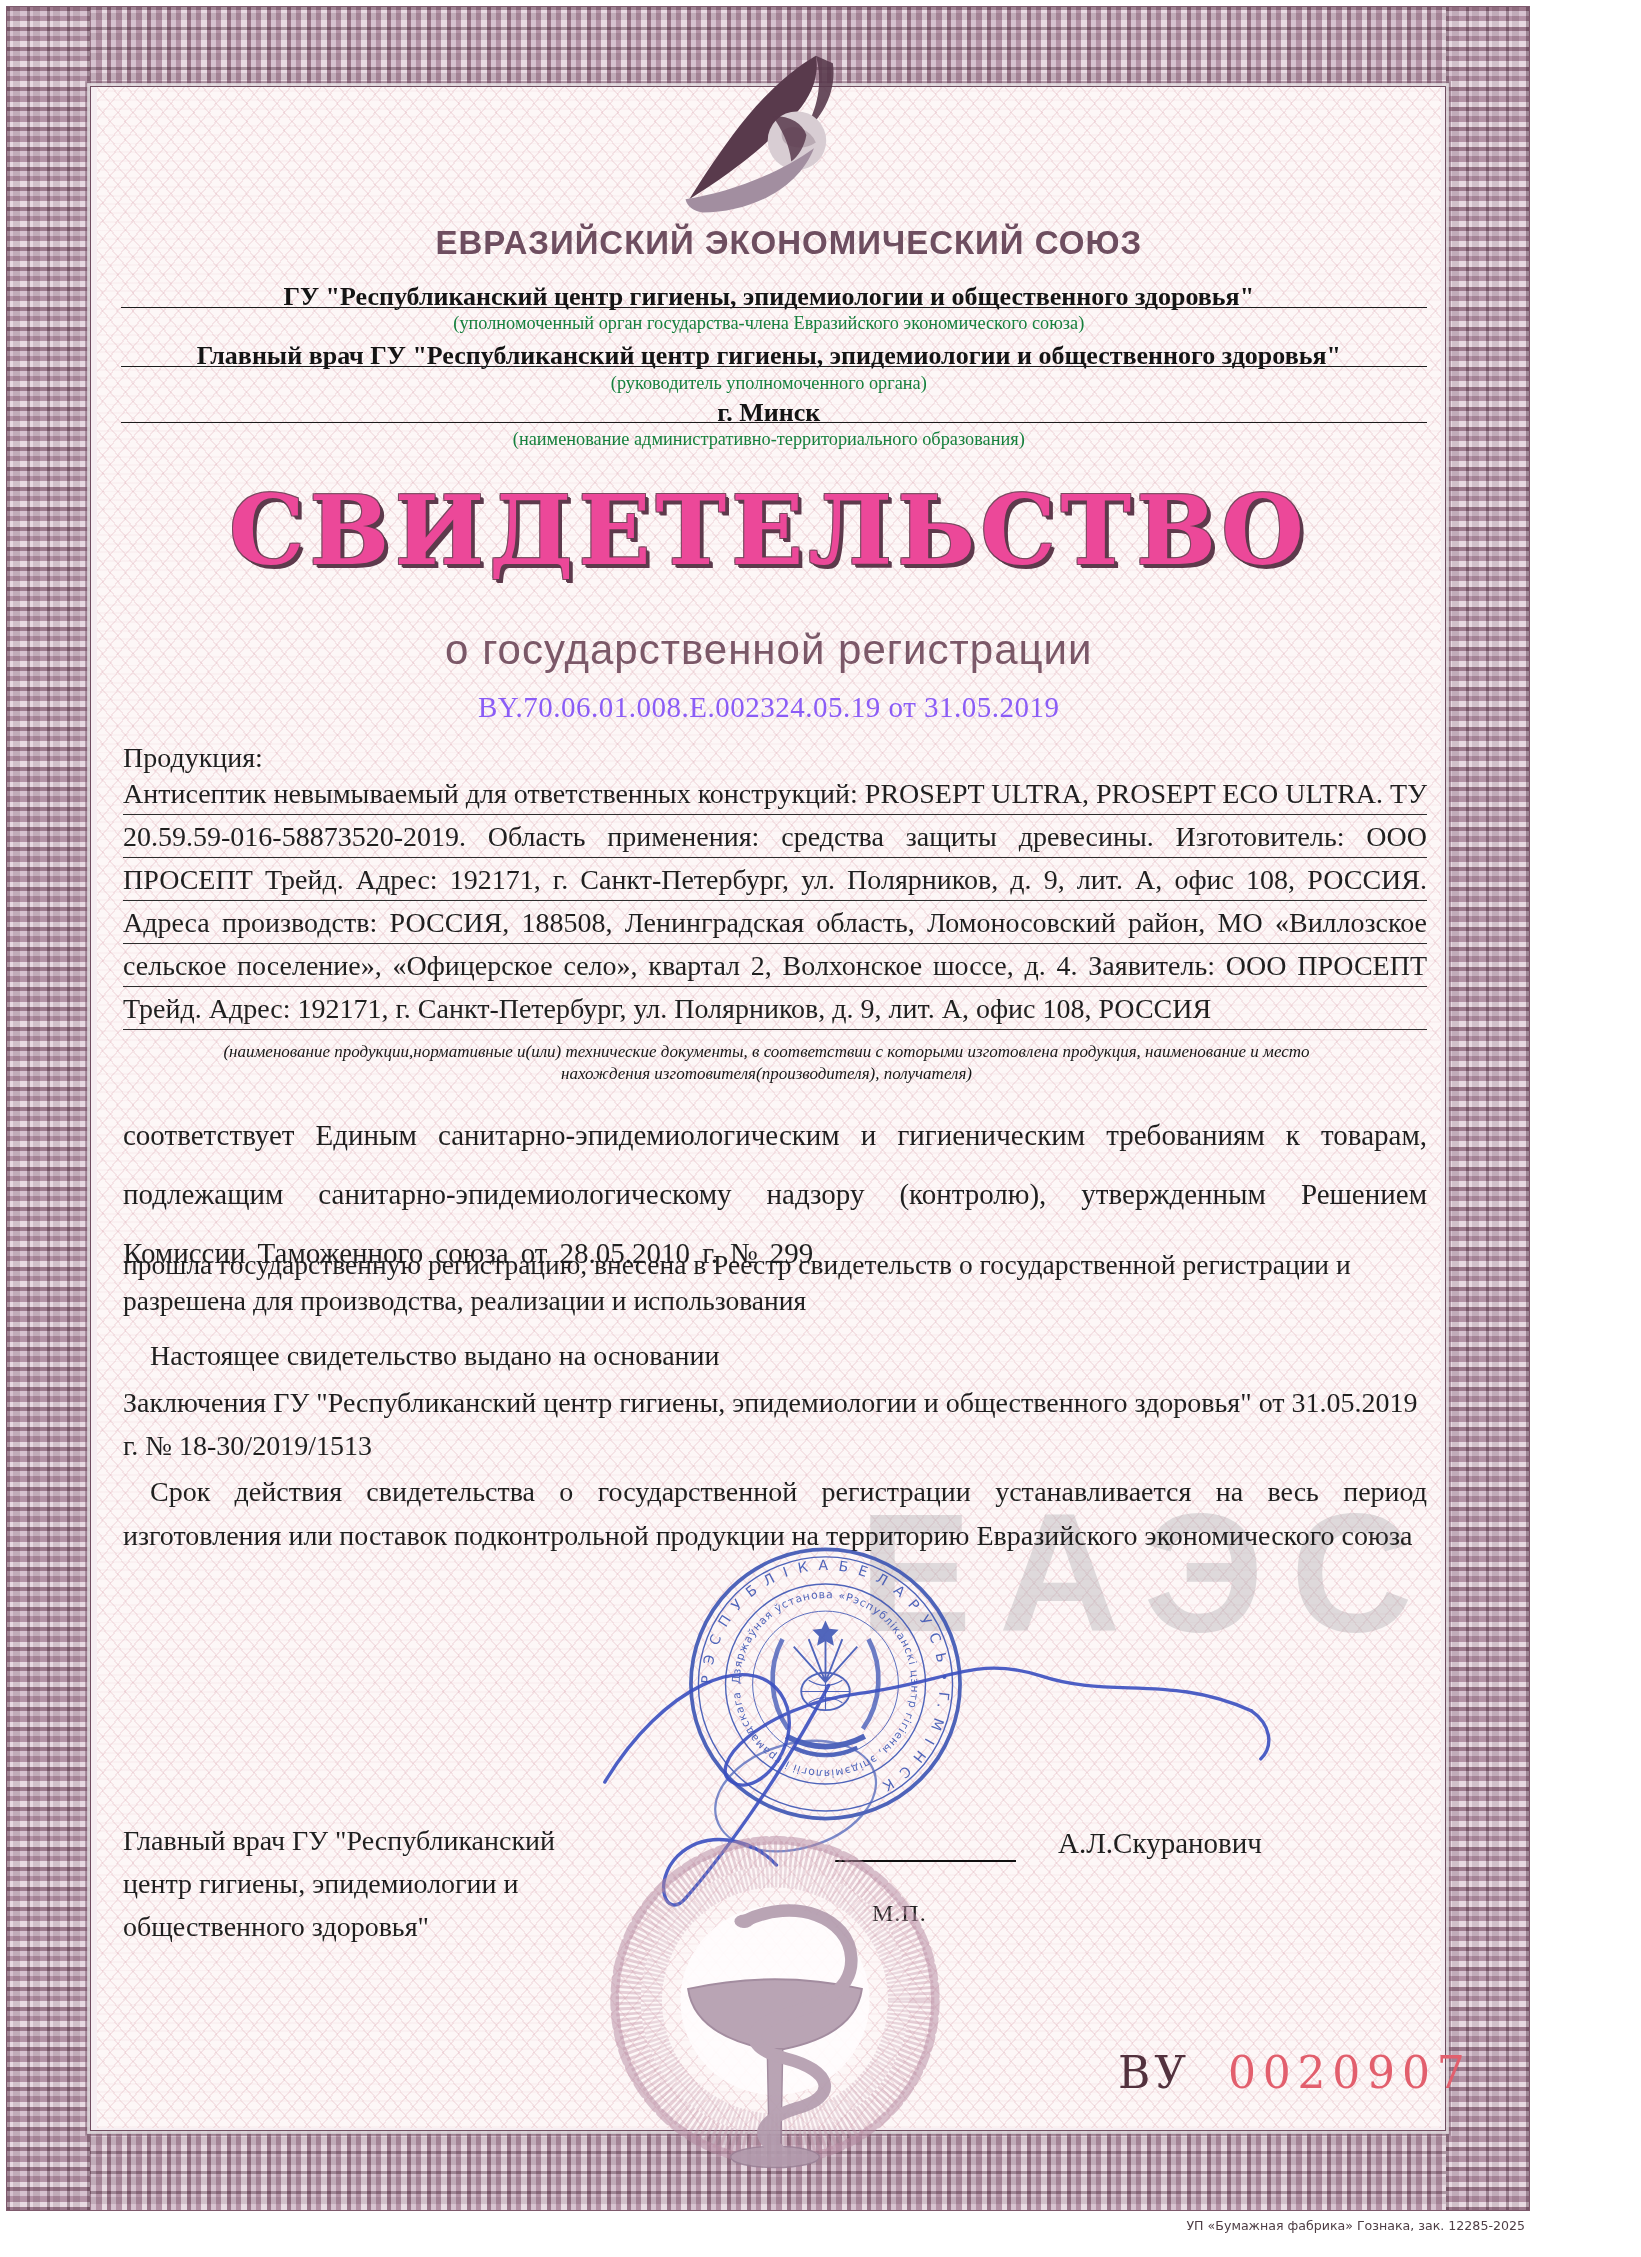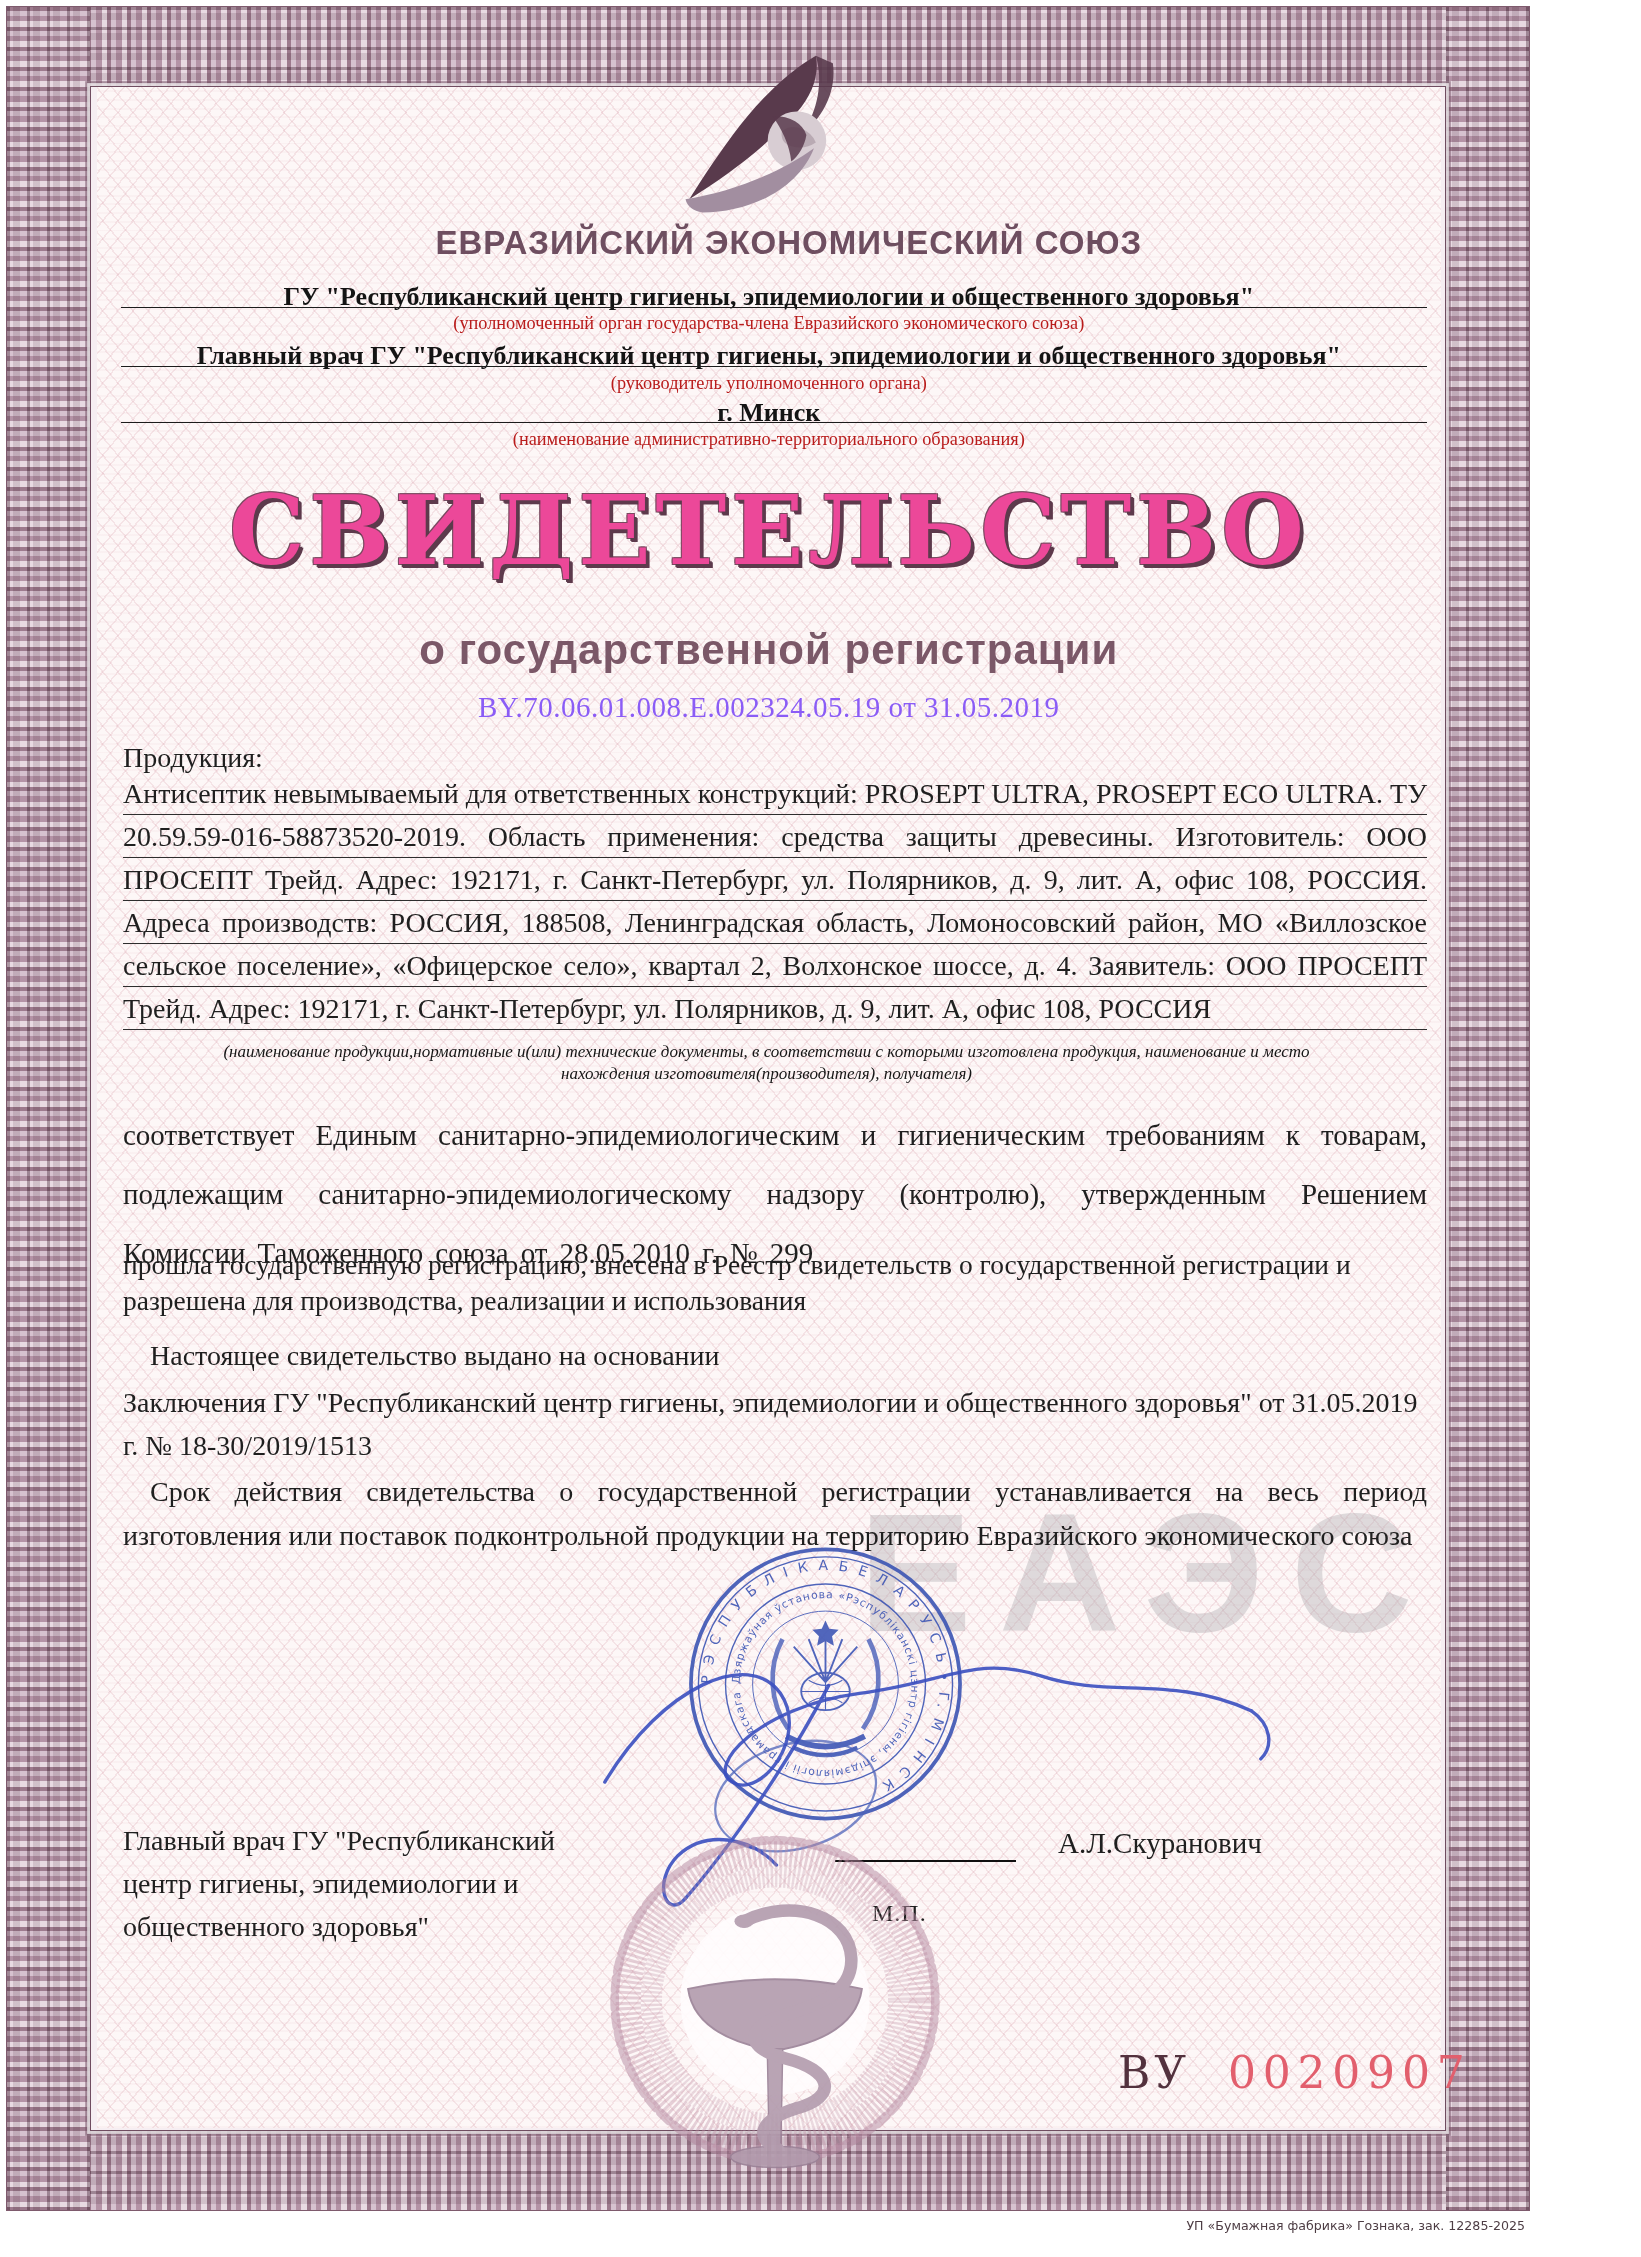--- a/index.html
+++ b/index.html
@@ -33,27 +33,27 @@
         repeating-linear-gradient(50deg,rgba(213,150,163,.20) 0 1.5px,rgba(0,0,0,0) 1.5px 11.6px),
         repeating-linear-gradient(-50deg,rgba(213,150,163,.20) 0 1.5px,rgba(0,0,0,0) 1.5px 11.6px),
         repeating-linear-gradient(0deg,rgba(226,183,192,.10) 0 1.9px,rgba(0,0,0,0) 1.9px 8.7px);}
 
   
   .center{text-align:center;}
   .union-title{left:5.8px;top:224px;width:1526px;font-family:"Liberation Sans",sans-serif;
       font-weight:bold;font-size:33px;letter-spacing:1px;color:#6e4e60;margin-left:20px;}
   .rule-line{left:121px;width:1306px;border-top:1.9px solid #1c1c1c;height:0;}
   .org-line{left:5.8px;width:1526px;font-weight:bold;font-size:26px;color:#141414;}
-  .caption{left:5.8px;width:1526px;font-size:18.3px;color:#b91c1c;}
+  .caption{left:5.8px;width:1526px;font-size:18.3px;color:#15803d;}
   .cert-title{left:5.8px;top:475px;width:1526px;font-family:"DejaVu Serif",serif;font-weight:bold;
       font-size:95px;letter-spacing:4.8px;color:#ec4899;
       text-shadow:2.9px 2.9px 0 #5d3a4c,3.9px 3.9px 0 #5d3a4c,
         -1px -1px 0 #7a4a60,1px -1px 0 #7a4a60,-1px 1px 0 #7a4a60,1px 1px 0 #7a4a60;}
   .cert-subtitle{left:5.8px;top:626px;width:1526px;font-family:"Liberation Sans",sans-serif;
-      font-weight:bold;font-size:42px;color:#7b5868;letter-spacing:1px;}
+      font-weight:normal;font-size:42px;color:#7b5868;letter-spacing:1px;}
   .cert-number{left:5.8px;top:691px;width:1526px;font-size:29px;letter-spacing:0.5px;color:#8b5cf6;}
   .body-col{left:123px;width:1304px;font-size:28px;line-height:43px;}
   .ruled{background-image:repeating-linear-gradient(to bottom,rgba(0,0,0,0) 0 42px,#2e2e2e 42px 43px);
       text-align:justify;font-family:Liberation Serif, serif;}
   .note{left:193px;top:1041px;width:1147px;font-style:italic;font-size:17px;line-height:22px;
       text-align:center;color:#151515;}
   .conform{top:1106px;font-size:29px;line-height:59px;text-align:justify;word-spacing:4.8px;}
   .passed{top:1247px;font-size:27.5px;line-height:36px;}
   .basis-intro{left:150px;top:1340px;width:1274px;font-size:28px;}
   .basis-text{top:1381px;line-height:43px;}

